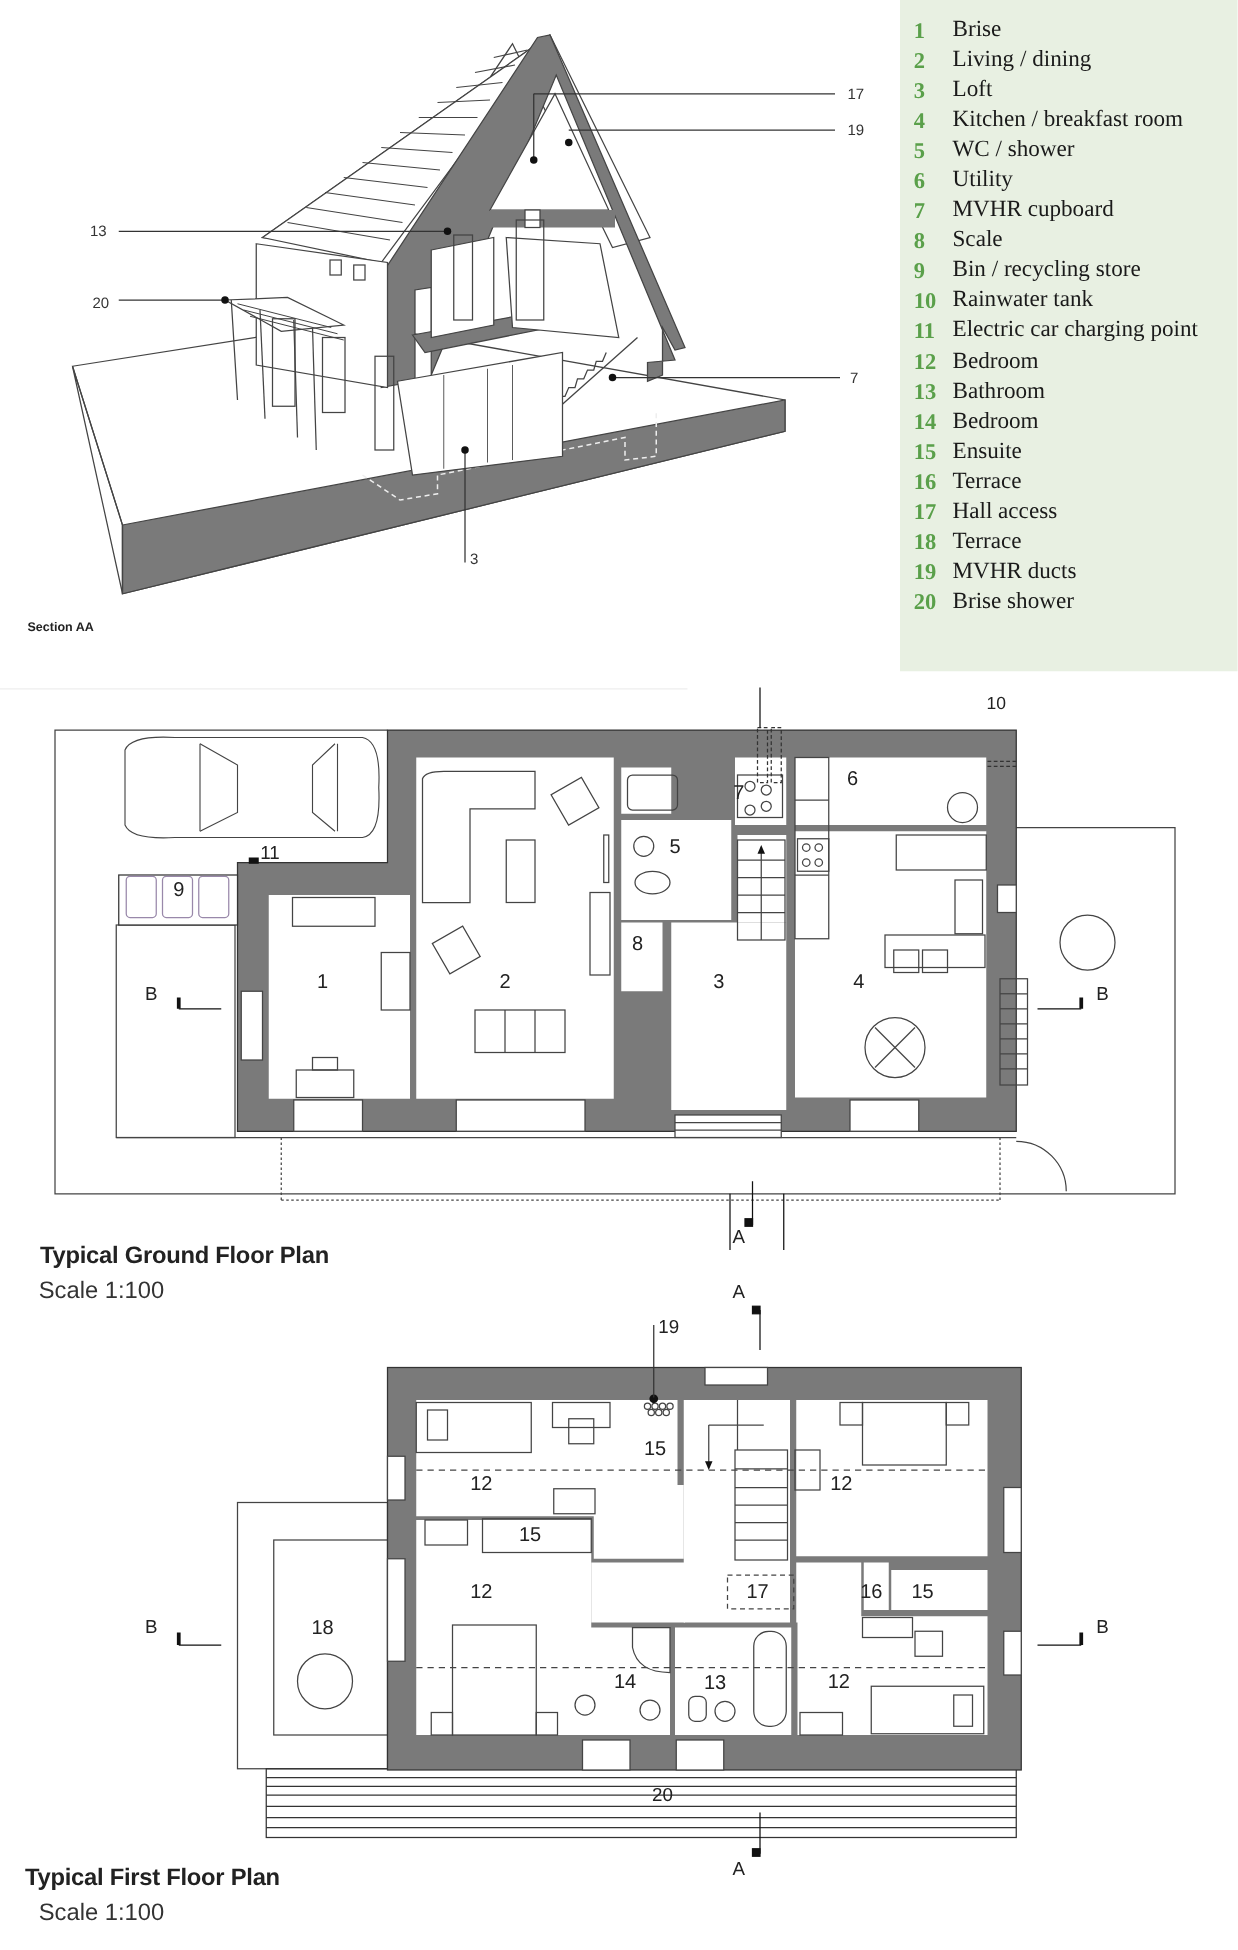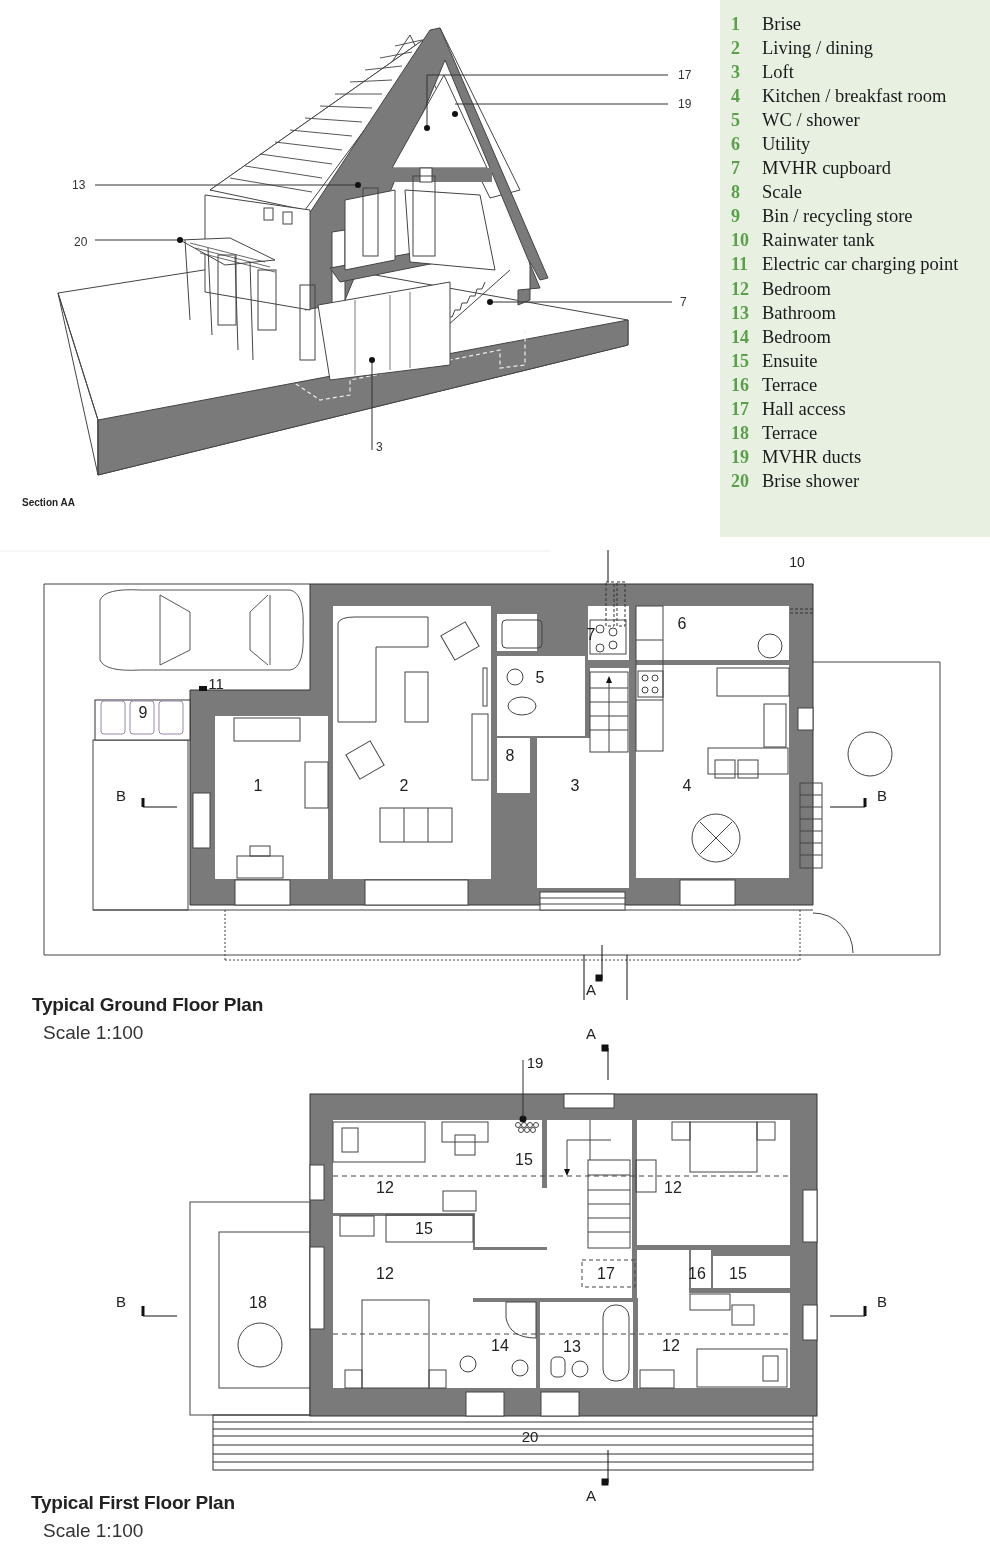--- a/index.html
+++ b/index.html
@@ -4,21 +4,21 @@
 <style>
   html,body{margin:0;padding:0;background:#fff;}
   body{width:990px;height:1560px;position:relative;overflow:hidden;font-family:"Liberation Sans",sans-serif;color:#222;}
   .abs{position:absolute;}
   svg{position:absolute;left:0;top:0;}
   .legend{position:absolute;left:720px;top:0;width:270px;height:537px;background:#e8f0e2;}
   .legend ul{list-style:none;margin:0;padding:12px 0 0 11px;}
   .legend li{display:flex;height:24.1px;align-items:center;font-family:"Liberation Serif","DejaVu Serif",serif;font-size:18.5px;color:#1a1a1a;white-space:nowrap;}
   .legend .num{width:31px;color:#5aa04a;font-weight:bold;font-size:18px;}
   .caption-title{position:absolute;font-family:"Liberation Sans",sans-serif;font-weight:bold;font-size:19px;color:#222;letter-spacing:-0.2px;}
-  .caption-scale{position:absolute;font-family:"Liberation Sans",sans-serif;font-size:19px;color:#333;margin-left:12px;}
+  .caption-scale{position:absolute;font-family:"Liberation Sans",sans-serif;font-size:19px;color:#333;}
   .lbl{position:absolute;font-family:"Liberation Sans",sans-serif;font-size:12px;color:#333;}
   .rm{position:absolute;font-family:"Liberation Sans",sans-serif;font-size:16px;color:#222;transform:translate(-50%,-50%);}
   .sec{position:absolute;font-family:"Liberation Sans",sans-serif;font-size:15px;color:#222;}
 </style>
 </head>
 <body>
 
 <div>
 <svg width="720" height="530" viewBox="0 0 720 530">
 
@@ -482,14 +482,14 @@
 <span class="rm" style="left:572px;top:1347px;">13</span>
 <span class="rm" style="left:697px;top:1274px;">16</span>
 <span class="rm" style="left:606px;top:1274px;">17</span>
 <span class="rm" style="left:258px;top:1303px;">18</span>
 <span class="rm" style="left:535px;top:1062px;font-size:15px;">19</span>
 <span class="rm" style="left:530px;top:1436px;font-size:15px;">20</span>
 <span class="sec" style="left:116px;top:1293px;">B</span>
 <span class="sec" style="left:877px;top:1293px;">B</span>
 <span class="sec" style="left:586px;top:1025px;">A</span>
 <span class="sec" style="left:586px;top:1487px;">A</span>
-<span class="caption-title" style="left:31px;top:1492px;">Typical First Floor Plan</span>
+<span class="caption-title" style="left:20px;top:1492px;">Typical First Floor Plan</span>
 <span class="caption-scale" style="left:31px;top:1520px;">Scale 1:100</span>
 
 </body></html>

